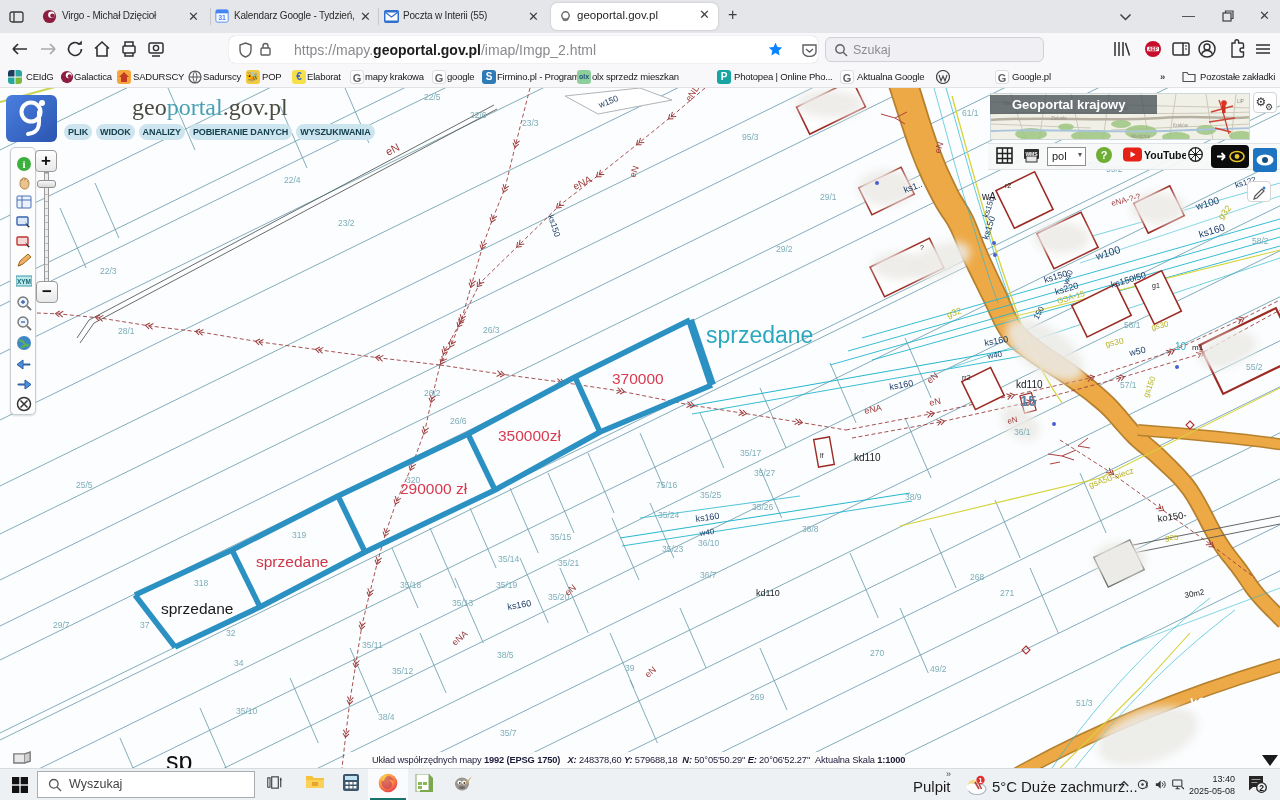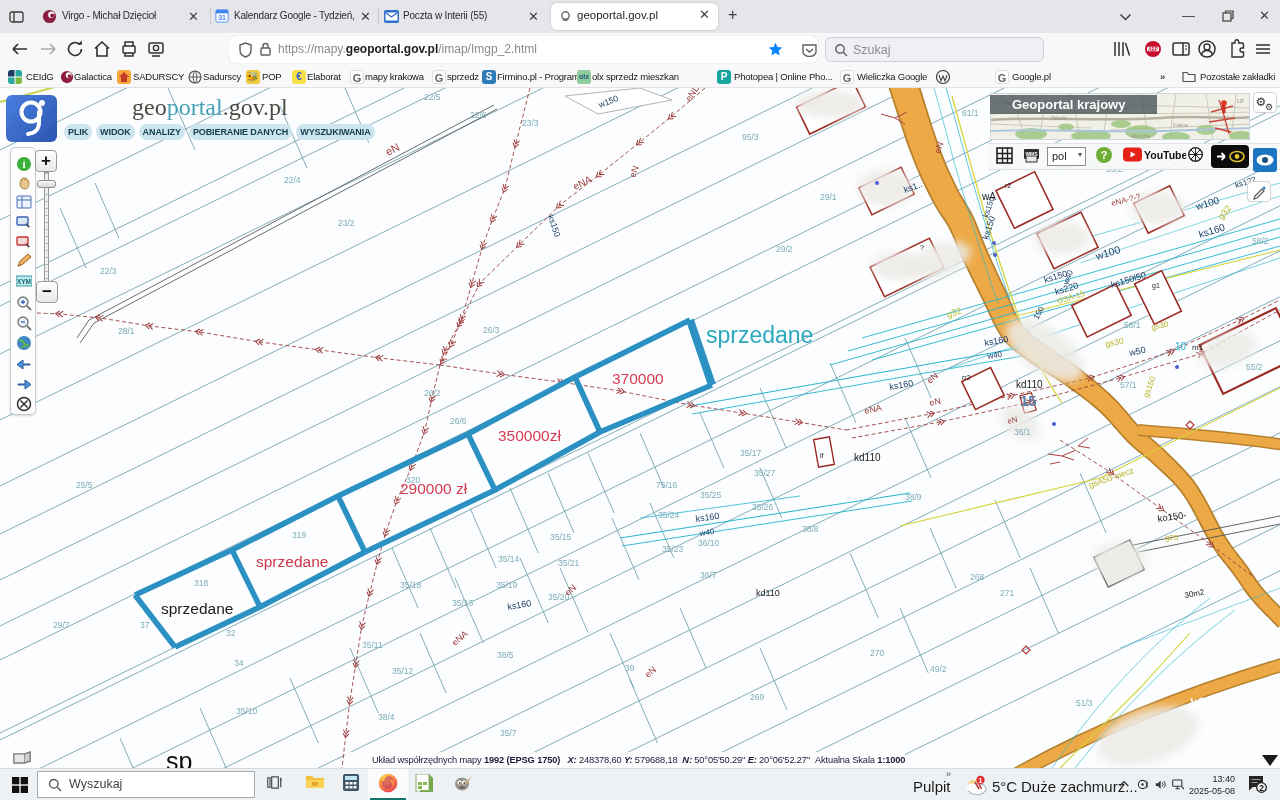--- a/index.html
+++ b/index.html
@@ -10,21 +10,21 @@
 .tab{position:absolute;top:0;height:33px;font-size:10px;letter-spacing:-0.2px;color:#2b2b2b;white-space:nowrap}
 .tab .ttl{position:absolute;top:10px;overflow:hidden;height:14px}
 .tab .tx{position:absolute;top:9px;color:#3f3f3f;font-size:13px}
 .tabsep{position:absolute;top:8px;width:1px;height:17px;background:#c9c9cc}
 #activetab{position:absolute;left:551px;top:3px;width:167px;height:27px;background:#fff;border-radius:6px;box-shadow:0 0 2px rgba(0,0,0,.25)}
 .winctl{position:absolute;top:8px;color:#404040;font-size:13px}
 
 #navbar{position:absolute;left:0;top:33px;width:1280px;height:33px;background:#f8f8fa}
 .nv{position:absolute;top:3px;width:26px;height:26px;text-align:center;line-height:26px;color:#3c3c3c}
 #urlbox{position:absolute;left:229px;top:3px;width:589px;height:27px;background:#ffffff;border-radius:6px;box-shadow:0 0 1px rgba(0,0,0,.3)}
-#urltext{position:absolute;left:49px;top:6px;font-size:12px;color:#8a8a8e;white-space:nowrap}
+#urltext{position:absolute;left:65px;top:6px;font-size:14px;color:#8a8a8e;white-space:nowrap}
 #urltext b{color:#1c1c1e;font-weight:bold}
 #searchbox{position:absolute;left:825px;top:4px;width:219px;height:25px;background:#f0f0f4;border-radius:6px;border:1px solid #d0d0d6}
 
 #bookbar{position:absolute;left:0;top:66px;width:1280px;height:22px;background:#f8f8fa;border-bottom:1px solid #e2e2e6}
 .bm{position:absolute;top:5px;height:15px;font-size:9.5px;color:#18181b;white-space:nowrap;letter-spacing:-0.2px}
 .bmi{position:absolute;top:3.5px;width:14px;height:14px;border-radius:3px;font-size:9px;line-height:14px;text-align:center;color:#fff;font-weight:bold}
 
 #maparea{position:absolute;left:0;top:88px;width:1280px;height:680px;background:#fbfdfe;overflow:hidden}
 #gplogo{position:absolute;left:6px;top:7px;width:51px;height:47px;border-radius:6px;background:linear-gradient(135deg,#4a7fe0,#2b55b0)}
 #gptitle{position:absolute;left:132px;top:6px;font-family:"Liberation Serif",serif;font-size:24px;color:#4b4b41;white-space:nowrap}
@@ -213,29 +213,29 @@
         <path d="M1 7h12M7 1c2.5 3 2.5 9 0 12M7 1c-2.5 3-2.5 9 0 12" fill="none" stroke="#555" stroke-width="1"></path>
       </svg>
       <span class="bm" style="left:203px">Sadurscy</span>
   <div class="bmi" style="left:246px;background:#f3c93d"><span style="color:#6b4b1a;font-size:10px">🐝</span></div>
       <span class="bm" style="left:262px">POP</span>
   <div class="bmi" style="left:292px;background:#f5e04a;color:#3a63c9;font-size:10px;line-height:14px">€</div>
       <span class="bm" style="left:307px">Elaborat</span>
   <div class="bmi" style="left:350px;background:#fff;color:#5f6368;font-size:11px;border:1px solid #ddd">G</div>
       <span class="bm" style="left:365px">mapy krakowa</span>
   <div class="bmi" style="left:432px;background:#fff;color:#5f6368;font-size:11px;border:1px solid #ddd">G</div>
-      <span class="bm" style="left:447px">sprzedz</span>
+      <span class="bm" style="left:447px">google</span>
   <div class="bmi" style="left:482px;background:#2f7bb5;color:#fff;font-size:10px">S</div>
       <span class="bm" style="left:497px">Firmino.pl - Program f...</span>
   <div class="bmi" style="left:577px;background:#8ece9b;color:#23527a;font-size:7px;line-height:14px">olx</div>
       <span class="bm" style="left:592px">olx sprzedz mieszkan</span>
   <div class="bmi" style="left:717px;background:#18a5a2;color:#fff;font-size:10px">P</div>
       <span class="bm" style="left:734px">Photopea | Online Pho...</span>
   <div class="bmi" style="left:840px;background:#fff;color:#5f6368;font-size:11px;border:1px solid #ddd">G</div>
-      <span class="bm" style="left:857px">Wieliczka Google</span>
+      <span class="bm" style="left:857px">Aktualna Google</span>
   <svg class="bmi" style="left:936px" width="14" height="14" viewBox="0 0 14 14">
         <circle cx="7" cy="7" r="6.5" fill="none" stroke="#464342" stroke-width="1.2"></circle>
         <path d="M3 5l2 6 2-5 2 5 2-6" fill="none" stroke="#464342" stroke-width="1.1"></path>
       </svg>
   <div class="bmi" style="left:995px;background:#fff;color:#5f6368;font-size:11px;border:1px solid #ddd">G</div>
       <span class="bm" style="left:1012px">Google.pl</span>
   <span class="bm" style="left:1160px;color:#3c3c3c;font-weight:bold">»</span>
   <svg class="bmi" style="left:1182px" width="14" height="13" viewBox="0 0 14 13">
         <path d="M1 2h4l1.5 2H13v7H1z" fill="none" stroke="#4f4f52" stroke-width="1.2"></path>
       </svg>

